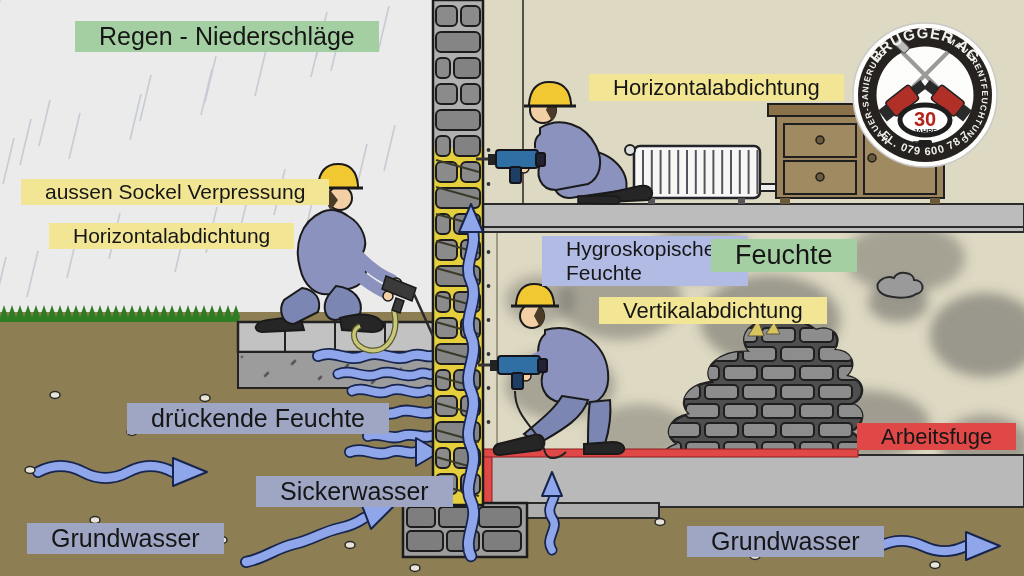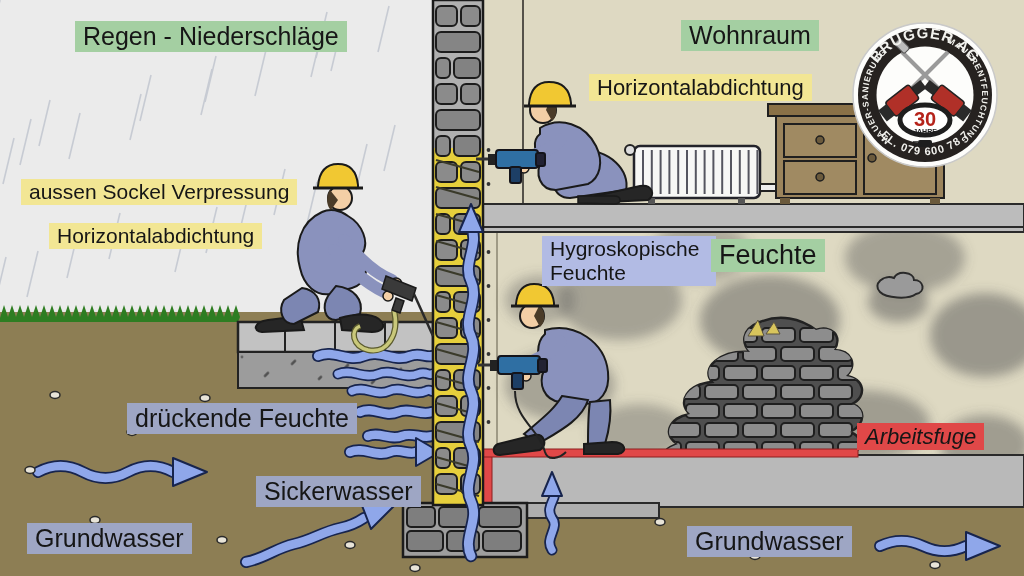--- a/index.html
+++ b/index.html
@@ -1,26 +1,26 @@
 <!DOCTYPE html>
 <html style="--c-green: #a4cfa2; --c-yellow: #f2e694; --c-blue: #b2bbe4; --c-soilblue: #9ea6c4; --c-red: #e04848;"><head>
 <meta charset="utf-8">
 <style>
   html,body{margin:0;padding:0;background:#222;}
   #stage{position:relative;width:1024px;height:576px;overflow:hidden;
          font-family:"Liberation Sans",sans-serif;background:#ebebeb;}
   #scene{position:absolute;left:0;top:0;z-index:0;}
-  .lbl{position:absolute;z-index:2;color:#161616;padding:1px 8px;
+  .lbl{position:absolute;z-index:2;color:#161616;padding:1px 24px;
        line-height:1.15;white-space:nowrap;}
   .lbl-wrap{white-space:normal;}
   .lbl-green{background:var(--c-green);}
   .lbl-yellow{background:var(--c-yellow);text-align:center;}
   .lbl-blue{background:var(--c-blue);}
   .lbl-soil{background:var(--c-soilblue);}
-  .lbl-red{background:var(--c-red);font-style:italic;}
+  .lbl-red{background:var(--c-red);}
   .f25{font-size:25px;} .f22{font-size:22px;} .f21{font-size:21px;} .f27{font-size:27px;}
 </style>
 </head>
 <body>
 
 <div id="stage">
 
 <svg id="scene" width="1024" height="576" viewBox="0 0 1024 576">
   <defs>
     <filter id="blur">
@@ -415,25 +415,25 @@
         <line x1="913" y1="142" x2="918" y2="142" stroke="#1e1e1e" stroke-width="1.5"></line>
         <line x1="913" y1="145" x2="918" y2="145" stroke="#1e1e1e" stroke-width="1.5"></line>
         <text font-size="8.5" font-weight="bold" fill="#f2f2ee" letter-spacing="1" font-family="&quot;Liberation Sans&quot;,sans-serif"><textPath href="#arcTop" startOffset="1%" text-anchor="start">MAUER-SANIERUNG</textPath></text>
         <text font-size="15" font-weight="bold" fill="#f2f2ee" letter-spacing="1" font-family="&quot;Liberation Sans&quot;,sans-serif"><textPath href="#arcTop" startOffset="50%" text-anchor="middle">BRUGGER AG</textPath></text>
         <text font-size="8.5" font-weight="bold" fill="#f2f2ee" letter-spacing="1" font-family="&quot;Liberation Sans&quot;,sans-serif"><textPath href="#arcTop" startOffset="99%" text-anchor="end">MAUERENTFEUCHTUNG</textPath></text>
         <text font-size="11" font-weight="bold" fill="#f2f2ee" letter-spacing="1" font-family="&quot;Liberation Sans&quot;,sans-serif"><textPath href="#arcBottom" startOffset="50%" text-anchor="middle">TEL. 079 600 78 71</textPath></text>
       </g>
     </svg>
 
 <div class="lbl lbl-green f25" style="left:75px;top:21px">Regen - Niederschläge</div>
-<div class="lbl lbl-green f25" style="left:681px;top:20px">Wohnraum</div>
 <div class="lbl lbl-yellow f22" style="left:589px;top:74px">Horizontalabdichtung</div>
 <div class="lbl lbl-yellow f21" style="left:21px;top:179px">aussen Sockel Verpressung</div>
 <div class="lbl lbl-yellow f21" style="left:49px;top:223px">Horizontalabdichtung</div>
 <div class="lbl lbl-blue f21 lbl-wrap" style="left:542px;top:236px;width:158px">Hygroskopische Feuchte</div>
 <div class="lbl lbl-green f27" style="left:711px;top:239px">Feuchte</div>
+<div class="lbl lbl-yellow f22" style="left:599px;top:297px">Vertikalabdichtung</div>
 <div class="lbl lbl-red f22" style="left:857px;top:423px">Arbeitsfuge</div>
 <div class="lbl lbl-soil f25" style="left:127px;top:403px">drückende Feuchte</div>
 <div class="lbl lbl-soil f25" style="left:256px;top:476px">Sickerwasser</div>
 <div class="lbl lbl-soil f25" style="left:27px;top:523px">Grundwasser</div>
 <div class="lbl lbl-soil f25" style="left:687px;top:526px">Grundwasser</div>
 
 </div>
 
 </body></html>

